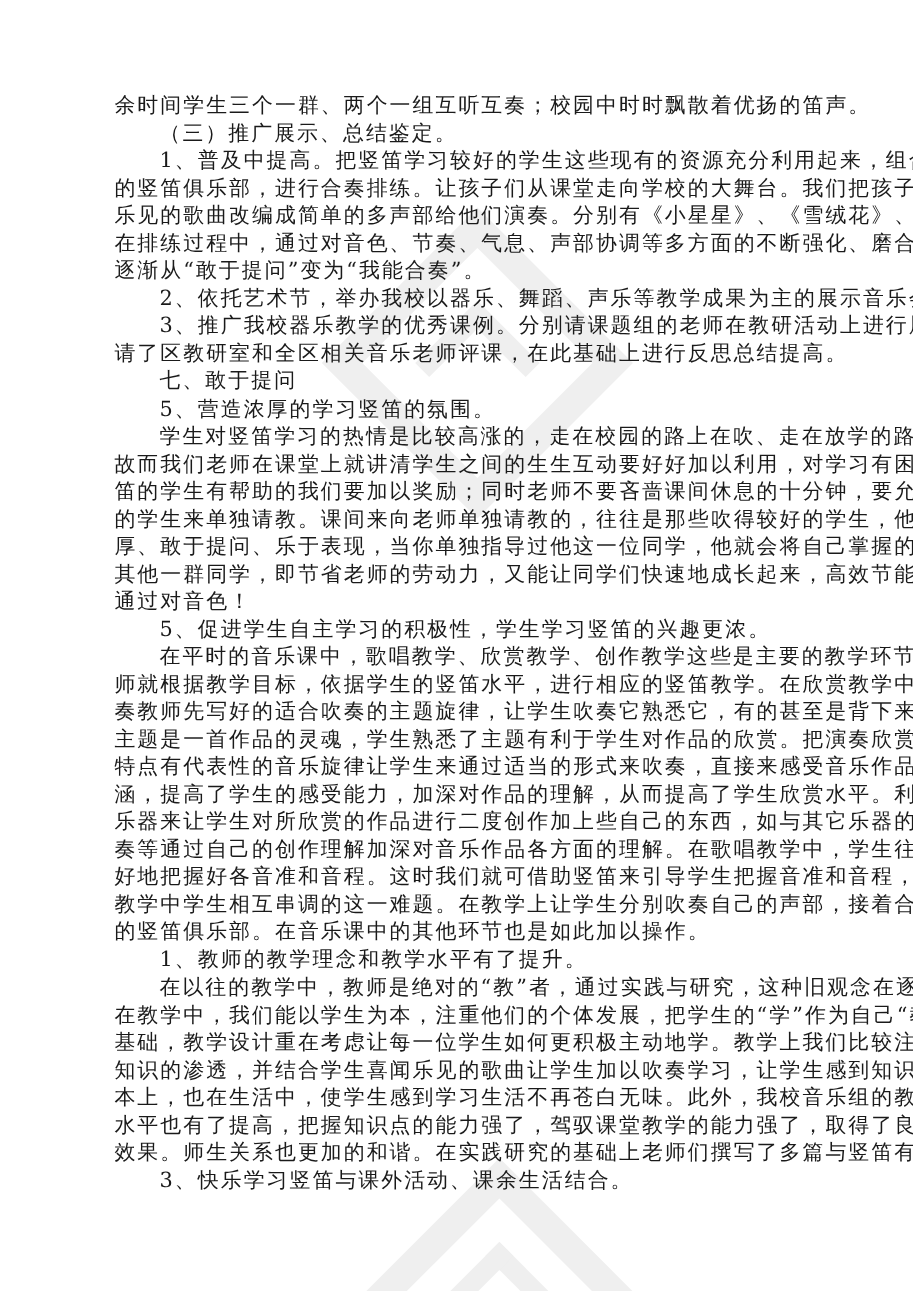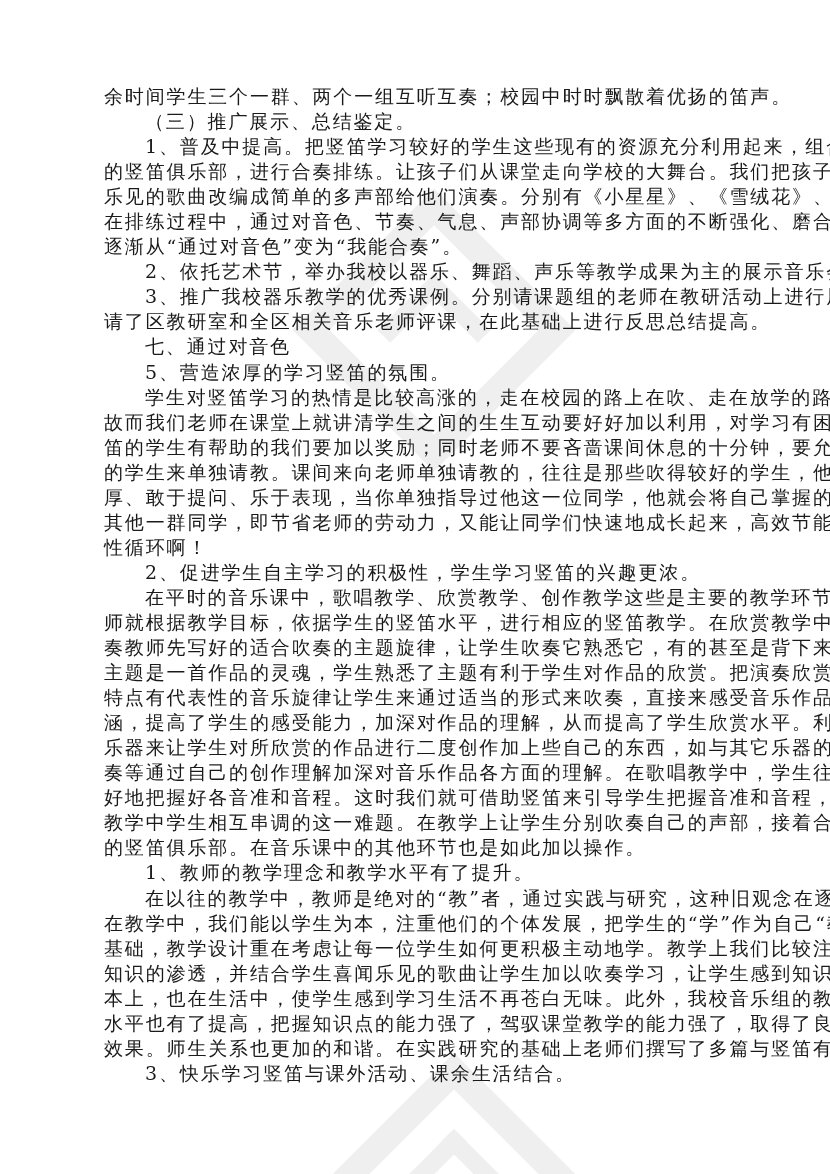--- a/index.html
+++ b/index.html
@@ -78,34 +78,34 @@
     <div class="inner"></div>
   </div>
 
   <div class="text-block" id="text-block">
     <div class="line">余时间学生三个一群、两个一组互听互奏；校园中时时飘散着优扬的笛声。</div>
     <div class="line indent">（三）推广展示、总结鉴定。</div>
     <div class="line indent">1、普及中提高。把竖笛学习较好的学生这些现有的资源充分利用起来，组合成学校</div>
     <div class="line">的竖笛俱乐部，进行合奏排练。让孩子们从课堂走向学校的大舞台。我们把孩子们所喜闻</div>
     <div class="line">乐见的歌曲改编成简单的多声部给他们演奏。分别有《小星星》、《雪绒花》、《茉莉花》等。</div>
     <div class="line">在排练过程中，通过对音色、节奏、气息、声部协调等多方面的不断强化、磨合，孩子们</div>
-    <div class="line">逐渐从“通过对音色”变为“我能合奏”。</div>
+    <div class="line">逐渐从“敢于提问”变为“我能合奏”。</div>
     <div class="line indent">2、依托艺术节，举办我校以器乐、舞蹈、声乐等教学成果为主的展示音乐会。</div>
     <div class="line indent">3、推广我校器乐教学的优秀课例。分别请课题组的老师在教研活动上进行展示，还</div>
     <div class="line">请了区教研室和全区相关音乐老师评课，在此基础上进行反思总结提高。</div>
-    <div class="line indent">七、通过对音色</div>
+    <div class="line indent">七、敢于提问</div>
     <div class="line indent">5、营造浓厚的学习竖笛的氛围。</div>
     <div class="line indent">学生对竖笛学习的热情是比较高涨的，走在校园的路上在吹、走在放学的路上在吹，</div>
     <div class="line">故而我们老师在课堂上就讲清学生之间的生生互动要好好加以利用，对学习有困难学习竖</div>
     <div class="line">笛的学生有帮助的我们要加以奖励；同时老师不要吝啬课间休息的十分钟，要允许有需求</div>
     <div class="line">的学生来单独请教。课间来向老师单独请教的，往往是那些吹得较好的学生，他们兴趣浓</div>
     <div class="line">厚、敢于提问、乐于表现，当你单独指导过他这一位同学，他就会将自己掌握的再转教给</div>
     <div class="line">其他一群同学，即节省老师的劳动力，又能让同学们快速地成长起来，高效节能，多么良</div>
-    <div class="line">性循环啊！</div>
-    <div class="line indent">2、促进学生自主学习的积极性，学生学习竖笛的兴趣更浓。</div>
+    <div class="line">通过对音色！</div>
+    <div class="line indent">5、促进学生自主学习的积极性，学生学习竖笛的兴趣更浓。</div>
     <div class="line indent">在平时的音乐课中，歌唱教学、欣赏教学、创作教学这些是主要的教学环节，我们老</div>
     <div class="line">师就根据教学目标，依据学生的竖笛水平，进行相应的竖笛教学。在欣赏教学中让学生吹</div>
     <div class="line">奏教师先写好的适合吹奏的主题旋律，让学生吹奏它熟悉它，有的甚至是背下来。音乐的</div>
     <div class="line">主题是一首作品的灵魂，学生熟悉了主题有利于学生对作品的欣赏。把演奏欣赏曲目中有</div>
     <div class="line">特点有代表性的音乐旋律让学生来通过适当的形式来吹奏，直接来感受音乐作品的情感内</div>
     <div class="line">涵，提高了学生的感受能力，加深对作品的理解，从而提高了学生欣赏水平。利用竖笛等</div>
     <div class="line">乐器来让学生对所欣赏的作品进行二度创作加上些自己的东西，如与其它乐器的合奏、变</div>
     <div class="line">奏等通过自己的创作理解加深对音乐作品各方面的理解。在歌唱教学中，学生往往不能很</div>
     <div class="line">好地把握好各音准和音程。这时我们就可借助竖笛来引导学生把握音准和音程，解决合唱</div>
     <div class="line">教学中学生相互串调的这一难题。在教学上让学生分别吹奏自己的声部，接着合奏，相互</div>

